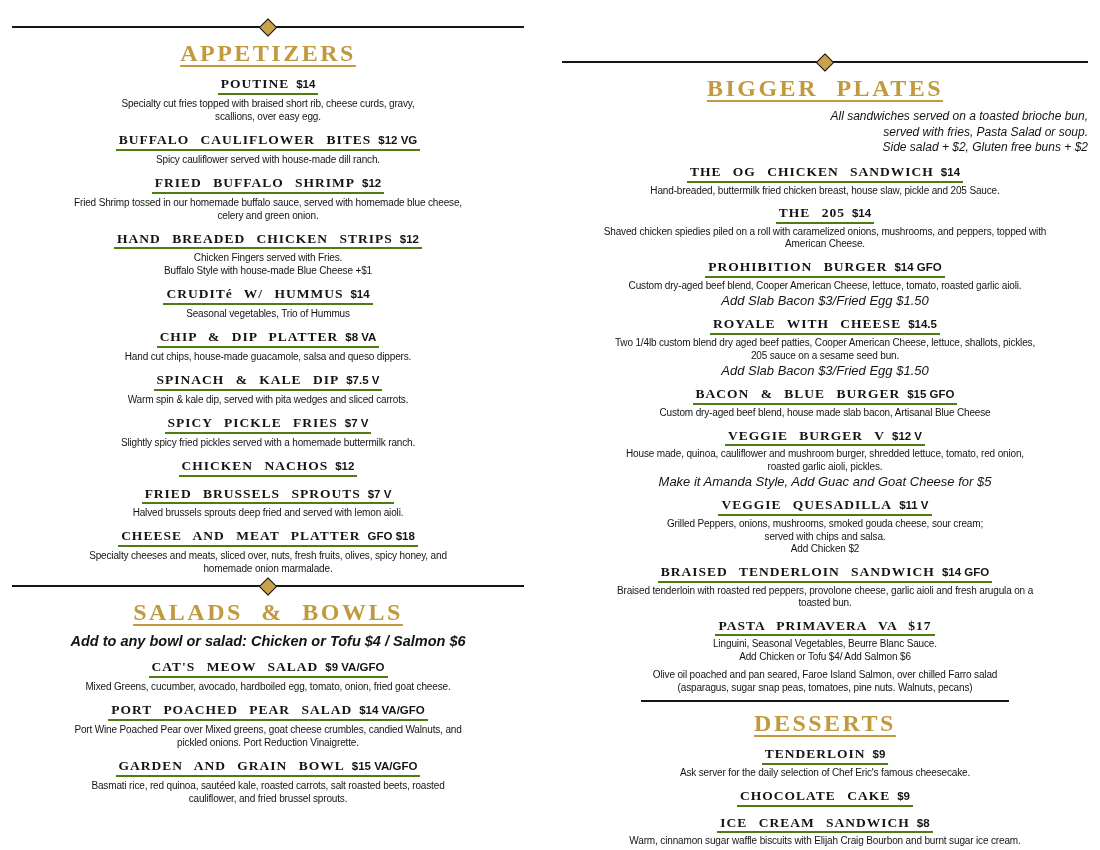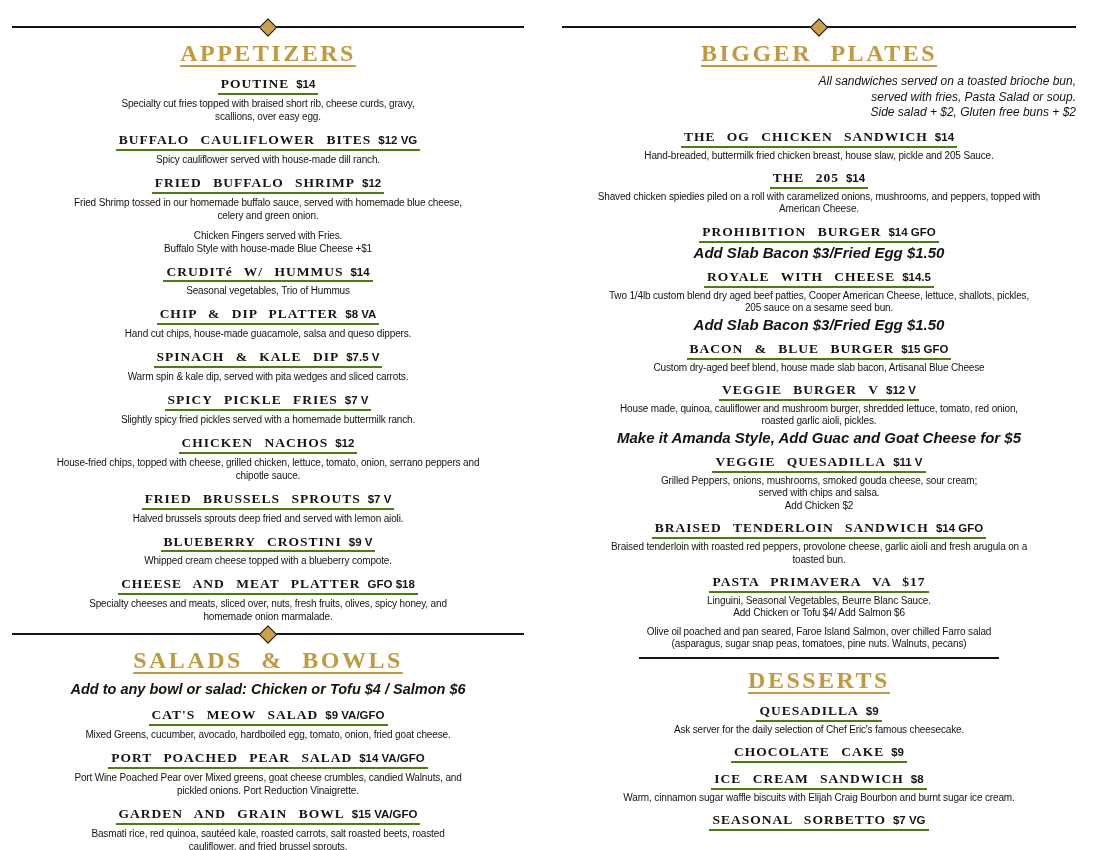--- a/index.html
+++ b/index.html
@@ -1,38 +1,38 @@
 <!DOCTYPE html>
 <html><head>
 <meta charset="utf-8">
 <style>
   html,body{margin:0;padding:0;background:#ffffff;}
   body{width:1100px;height:850px;overflow:hidden;font-family:"Liberation Sans",sans-serif;color:#141414;}
   .page{display:flex;width:1100px;height:850px;background:#fff;}
   .col{box-sizing:border-box;width:550px;}
   .col-left{padding:26px 26px 0 12px;}
-  .col-right{padding:26px 24px 0 12px;}
+  .col-right{padding:26px 12px 0 12px;margin-top:35px;}
 
   .sep{position:relative;border-top:2px solid #161616;margin-bottom:12px;}
   .sep .dia{position:absolute;top:-7px;left:50%;width:11px;height:11px;background:#C9A24B;border:1.6px solid #141414;transform:translateX(-50%) rotate(45deg);}
   .sep-plain{border-top:2px solid #161616;width:70%;margin:2px auto 8px auto;}
 
   .h-section{text-align:center;font-family:"Liberation Serif",serif;font-weight:bold;font-size:24px;letter-spacing:2.5px;word-spacing:10px;color:#C19A3E;text-decoration:underline;text-decoration-thickness:2px;text-underline-offset:4px;margin:0 0 7px 0;}
 
   .intro-italic{font-style:italic;font-size:12px;line-height:1.3;text-align:right;white-space:pre-line;margin:0 0 6px 0;font-weight:500;}
   .intro-bold{font-style:italic;font-weight:bold;font-size:14.5px;text-align:center;margin:0 0 8px 0;}
 
   .item{text-align:center;margin-bottom:7px;}
   .col-right .item{margin-bottom:6px;}
   .t-wrap{display:inline-block;border-bottom:2px solid #4d7c0f;padding:0 3px 1px 3px;line-height:1.1;}
   .t-name{font-family:"Liberation Serif",serif;font-weight:bold;font-size:13.5px;letter-spacing:1px;word-spacing:7px;color:#141414;}
   .t-price{font-weight:bold;font-size:11.5px;margin-left:7px;letter-spacing:0;}
   .desc{font-size:10px;letter-spacing:-0.15px;line-height:1.3;white-space:pre-line;margin-top:2px;}
   .col-right .desc{line-height:1.25;}
-  .note{font-size:15px;font-weight:bold;font-style:italic;white-space:pre-line;margin-top:1px;}
+  .note{font-size:13px;font-weight:normal;font-style:italic;white-space:pre-line;margin-top:1px;}
   .desc:empty,.note:empty,.t-price:empty{display:none;}
   .mid-sep{margin-top:10px;}
 </style>
 </head>
 <body>
 
 <div class="page">
 
   <div class="col col-left">
     <div class="sep">
@@ -52,20 +52,21 @@
       <div class="desc">Spicy cauliflower served with house-made dill ranch.</div>
     </div>
 
     <div class="item">
       <div><span class="t-wrap"><span class="t-name">FRIED BUFFALO SHRIMP</span><span class="t-price">$12</span></span></div>
       <div class="desc">Fried Shrimp tossed in our homemade buffalo sauce, served with homemade blue cheese,
 celery and green onion.</div>
     </div>
 
     <div class="item">
+      <div><span class="t-wrap"><span class="t-name">HAND BREADED CHICKEN STRIPS</span><span class="t-price">$12</span></span></div>
       <div class="desc">Chicken Fingers served with Fries.
 Buffalo Style with house-made Blue Cheese +$1</div>
     </div>
 
     <div class="item">
       <div><span class="t-wrap"><span class="t-name">CRUDITé W/ HUMMUS</span><span class="t-price">$14</span></span></div>
       <div class="desc">Seasonal vegetables, Trio of Hummus</div>
     </div>
 
     <div class="item">
@@ -78,33 +79,27 @@
       <div class="desc">Warm spin &amp; kale dip, served with pita wedges and sliced carrots.</div>
     </div>
 
     <div class="item">
       <div><span class="t-wrap"><span class="t-name">SPICY PICKLE FRIES</span><span class="t-price">$7 V</span></span></div>
       <div class="desc">Slightly spicy fried pickles served with a homemade buttermilk ranch.</div>
     </div>
 
     <div class="item">
       <div><span class="t-wrap"><span class="t-name">CHICKEN NACHOS</span><span class="t-price">$12</span></span></div>
-      <div class="desc">House-fried chips, topped with cheese, grilled chicken, lettuce, tomato, onion, serrano peppers and
-chipotle sauce.</div>
     </div>
 
     <div class="item">
       <div><span class="t-wrap"><span class="t-name">FRIED BRUSSELS SPROUTS</span><span class="t-price">$7 V</span></span></div>
       <div class="desc">Halved brussels sprouts deep fried and served with lemon aioli.</div>
     </div>
 
-    <div class="item">
-      <div><span class="t-wrap"><span class="t-name">BLUEBERRY CROSTINI</span><span class="t-price">$9 V</span></span></div>
-      <div class="desc">Whipped cream cheese topped with a blueberry compote.</div>
-    </div>
 
     <div class="item">
       <div><span class="t-wrap"><span class="t-name">CHEESE AND MEAT PLATTER</span><span class="t-price">GFO $18</span></span></div>
       <div class="desc">Specialty cheeses and meats, sliced over, nuts, fresh fruits, olives, spicy honey, and
 homemade onion marmalade.</div>
     </div>
 
     <div class="sep mid-sep">
         <span class="dia"></span>
       </div>
@@ -146,20 +141,21 @@
     </div>
 
     <div class="item">
       <div><span class="t-wrap"><span class="t-name">THE 205</span><span class="t-price">$14</span></span></div>
       <div class="desc">Shaved chicken spiedies piled on a roll with caramelized onions, mushrooms, and peppers, topped with
 American Cheese.</div>
     </div>
 
     <div class="item">
       <div><span class="t-wrap"><span class="t-name">PROHIBITION BURGER</span><span class="t-price">$14 GFO</span></span></div>
+      <div class="desc">Custom dry-aged beef blend, Cooper American Cheese, lettuce, tomato, roasted garlic aioli.</div>
       <div class="note">Add Slab Bacon $3/Fried Egg $1.50</div>
     </div>
 
     <div class="item">
       <div><span class="t-wrap"><span class="t-name">ROYALE WITH CHEESE</span><span class="t-price">$14.5</span></span></div>
       <div class="desc">Two 1/4lb custom blend dry aged beef patties, Cooper American Cheese, lettuce, shallots, pickles,
 205 sauce on a sesame seed bun.</div>
       <div class="note">Add Slab Bacon $3/Fried Egg $1.50</div>
     </div>
 
@@ -197,21 +193,21 @@
     <div class="item">
       <div class="desc">Olive oil poached and pan seared, Faroe Island Salmon, over chilled Farro salad
 (asparagus, sugar snap peas, tomatoes, pine nuts. Walnuts, pecans)</div>
     </div>
 
     <div class="sep-plain"></div>
 
     <div class="h-section">DESSERTS</div>
 
     <div class="item">
-      <div><span class="t-wrap"><span class="t-name">QUESADILLA</span><span class="t-price">$9</span></span></div>
+      <div><span class="t-wrap"><span class="t-name">TENDERLOIN</span><span class="t-price">$9</span></span></div>
       <div class="desc">Ask server for the daily selection of Chef Eric's famous cheesecake.</div>
     </div>
 
     <div class="item">
       <div><span class="t-wrap"><span class="t-name">CHOCOLATE CAKE</span><span class="t-price">$9</span></span></div>
 
     </div>
 
     <div class="item">
       <div><span class="t-wrap"><span class="t-name">ICE CREAM SANDWICH</span><span class="t-price">$8</span></span></div>

